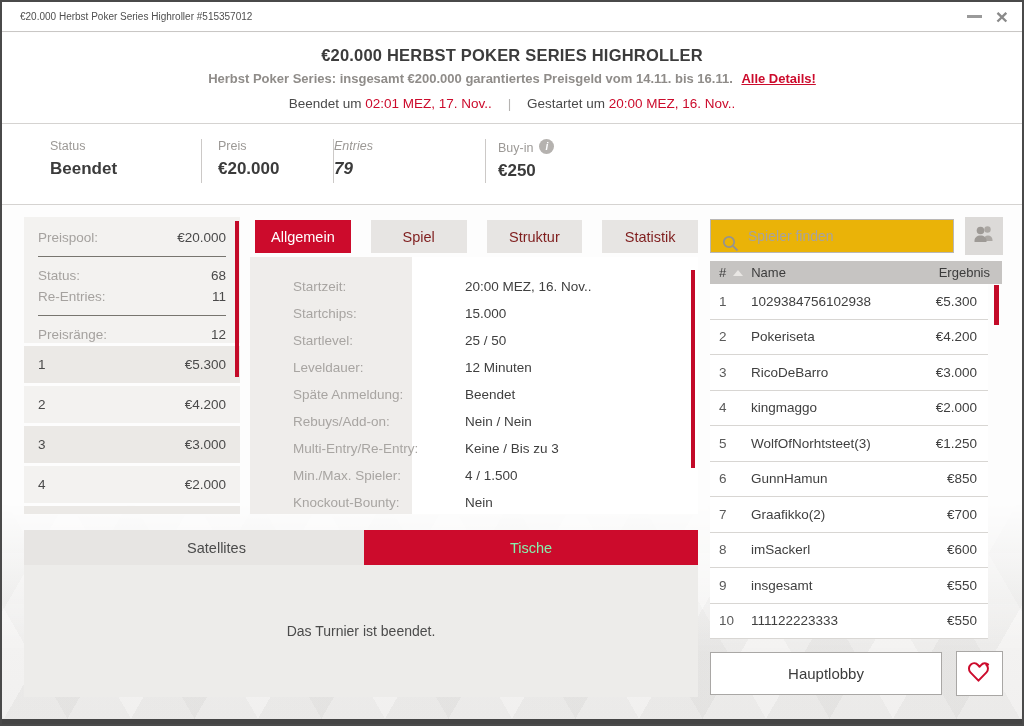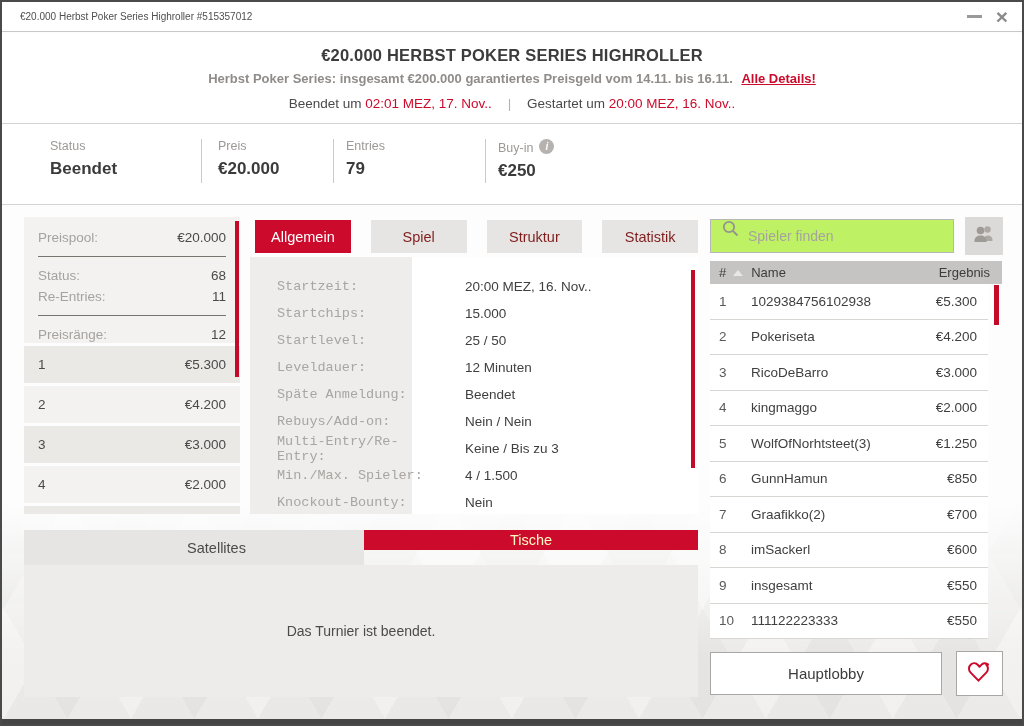--- a/index.html
+++ b/index.html
@@ -70,35 +70,35 @@
   
   .info-tabs { position:absolute; left:253px; top:218px; width:443px; height:33px; display:flex; gap:20px; z-index:2; }
   .tab { flex:1; display:flex; align-items:center; justify-content:center; background:#e7e5e3;
     color:#7f1d1d; font-size:14.5px; cursor:pointer; }
   .tab.active { background:#cc0b2c; color:#fff; }
 
   
   .details-panel { position:absolute; left:248px; top:255px; width:448px; height:257px; z-index:2;
     background:linear-gradient(90deg, #efedeb 0 162px, #ffffff 162px); overflow:hidden; padding-top:16px; }
   .detail-row { display:flex; height:27px; align-items:center; font-size:13.5px; }
-  .detail-label { width:191px; padding-left:27px; color:#a8a5a2;font-family:Liberation Mono, monospace; }
+  .detail-label { width:191px; padding-left:43px; color:#a8a5a2; }
   .detail-value { padding-left:24px; color:#3f3f3f; }
   .details-scrollbar { position:absolute; right:3px; top:13px; width:4px; height:198px; background:#c30a28; }
 
   
   .tab-satellites { position:absolute; left:22px; top:528px; width:340px; height:35px; background:#e7e5e3;
     color:#4b4b4b; font-size:14.5px; display:flex; align-items:center; justify-content:center; cursor:pointer; z-index:2;padding-left:45px; }
-  .tab-tische { position:absolute; left:362px; top:528px; width:334px; height:20px; background:#cc0b2c;
-    color:#fef9c3; font-size:14.5px; display:flex; align-items:center; justify-content:center; cursor:pointer; z-index:2; }
+  .tab-tische { position:absolute; left:362px; top:528px; width:334px; height:35px; background:#cc0b2c;
+    color:#86efac; font-size:14.5px; display:flex; align-items:center; justify-content:center; cursor:pointer; z-index:2; }
   .message-panel { position:absolute; left:22px; top:563px; width:674px; height:132px; background:#edecea;
     display:flex; align-items:center; justify-content:center; font-size:14px; color:#4b4b4b; z-index:2; }
 
   
-  .search-box { position:absolute; left:708px; top:217px; width:244px; height:34px; background:#bef264;
-    border:1px solid #b9b7b5; display:flex; align-items:flex-start; z-index:2; }
+  .search-box { position:absolute; left:708px; top:217px; width:244px; height:34px; background:#eab308;
+    border:1px solid #b9b7b5; display:flex; align-items:flex-end; z-index:2; }
   .search-icon { margin:0 9px 0 11px; display:flex; }
   .search-input { border:none; outline:none; flex:1; font-size:14px; color:#4a4a4a; height:100%;
     font-family:"Liberation Sans", sans-serif; background:transparent; }
   .search-input::placeholder { color:#a6a39f; }
   .people-btn { position:absolute; left:963px; top:215px; width:38px; height:38px; background:#dcdad8;
     display:flex; align-items:center; justify-content:center; cursor:pointer; z-index:2; }
 
   .table-header { position:absolute; left:708px; top:259px; width:292px; height:23px; background:#c6c4c2;
     display:flex; align-items:center; font-size:13px; color:#3c3c3c; z-index:2; }
   .th-rank { padding-left:9px; }
@@ -156,21 +156,21 @@
     <div class="stat" style="left:48px;">
       <div class="stat-label">Status</div>
       <div class="stat-value">Beendet</div>
     </div>
     <div class="stat-divider" style="left:199px;"></div>
     <div class="stat" style="left:216px;">
       <div class="stat-label">Preis</div>
       <div class="stat-value">€20.000</div>
     </div>
     <div class="stat-divider" style="left:331px;"></div>
-    <div class="stat" style="left:344px;">
+    <div class="stat" style="left:332px;font-style:italic;">
       <div class="stat-label">Entries</div>
       <div class="stat-value">79</div>
     </div>
     <div class="stat-divider" style="left:483px;"></div>
     <div class="stat" style="left:496px;">
       <div class="stat-label">
         <span>Buy-in</span><span class="info-icon">i</span>
       </div>
       <div class="stat-value">€250</div>
     </div>

